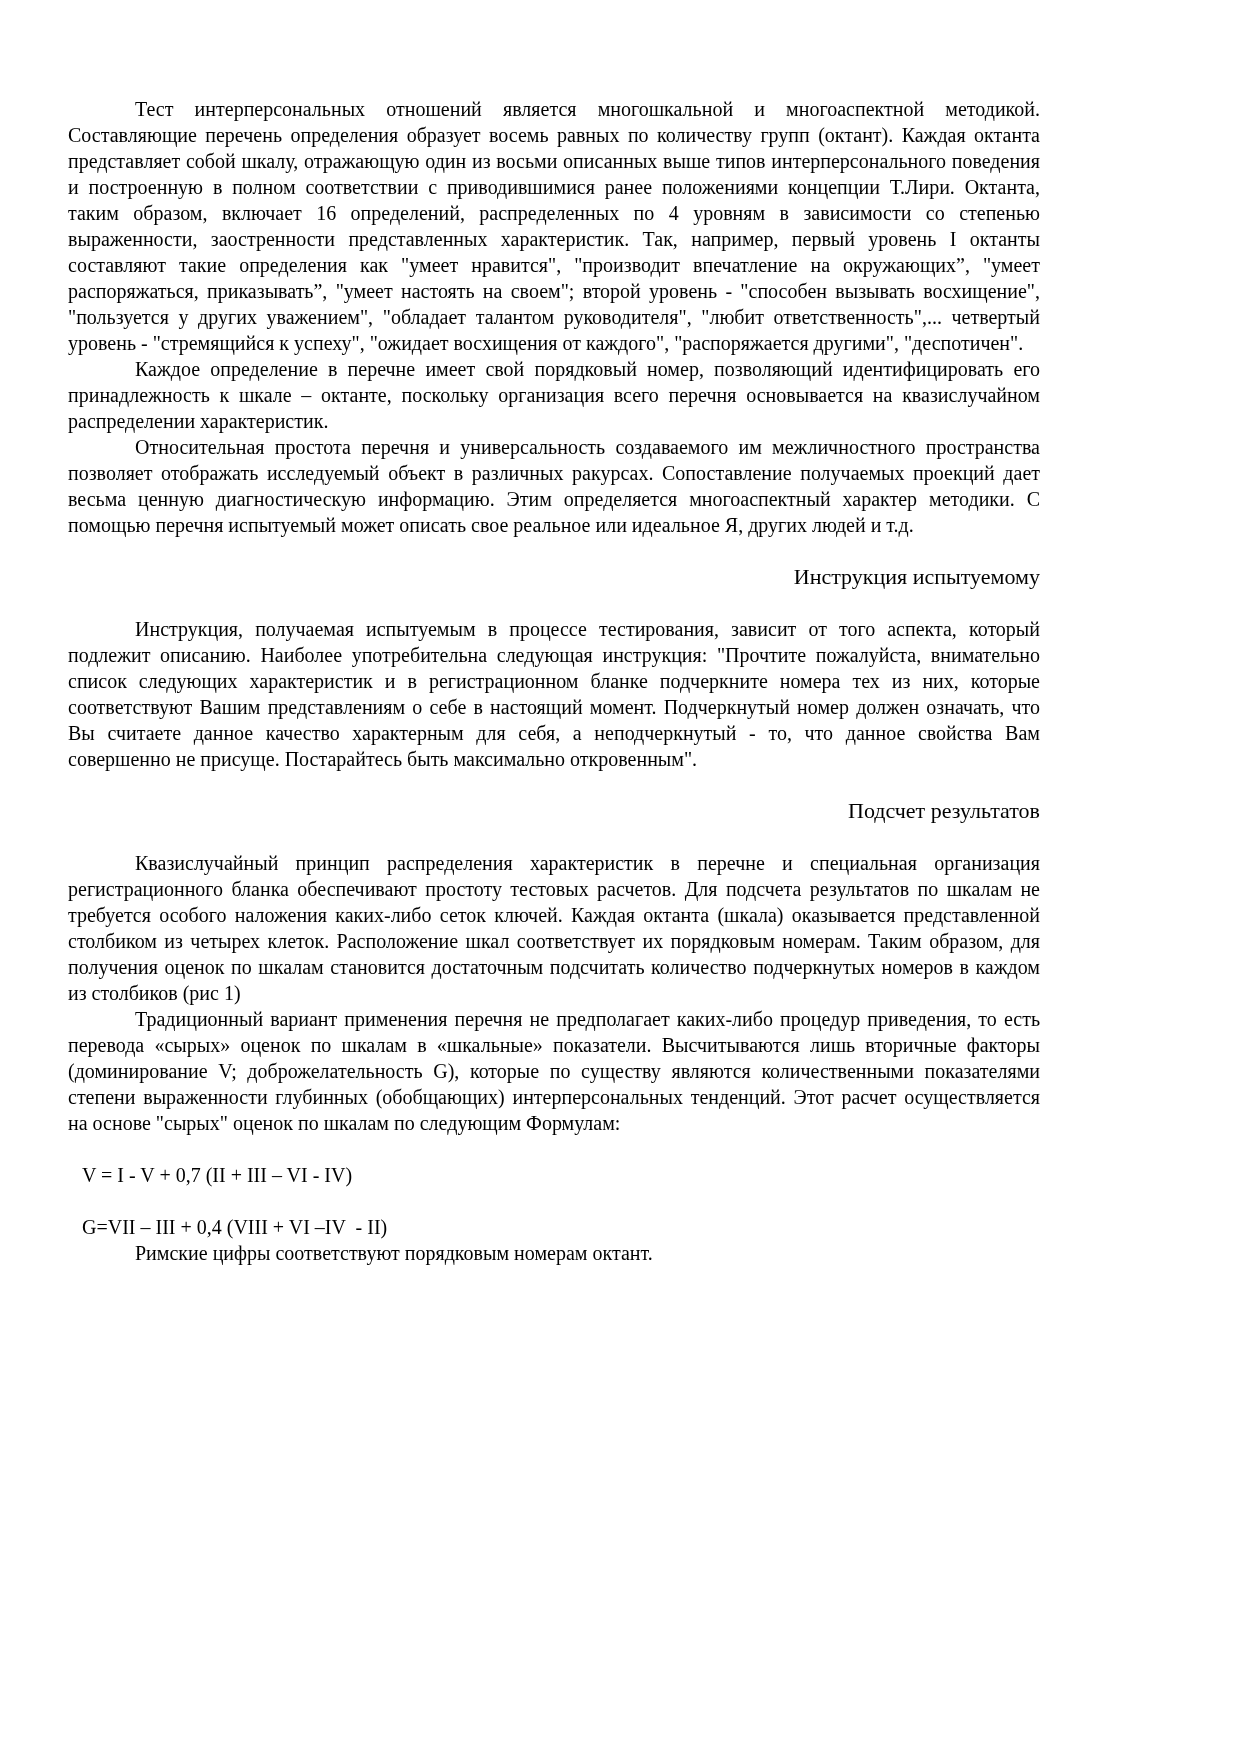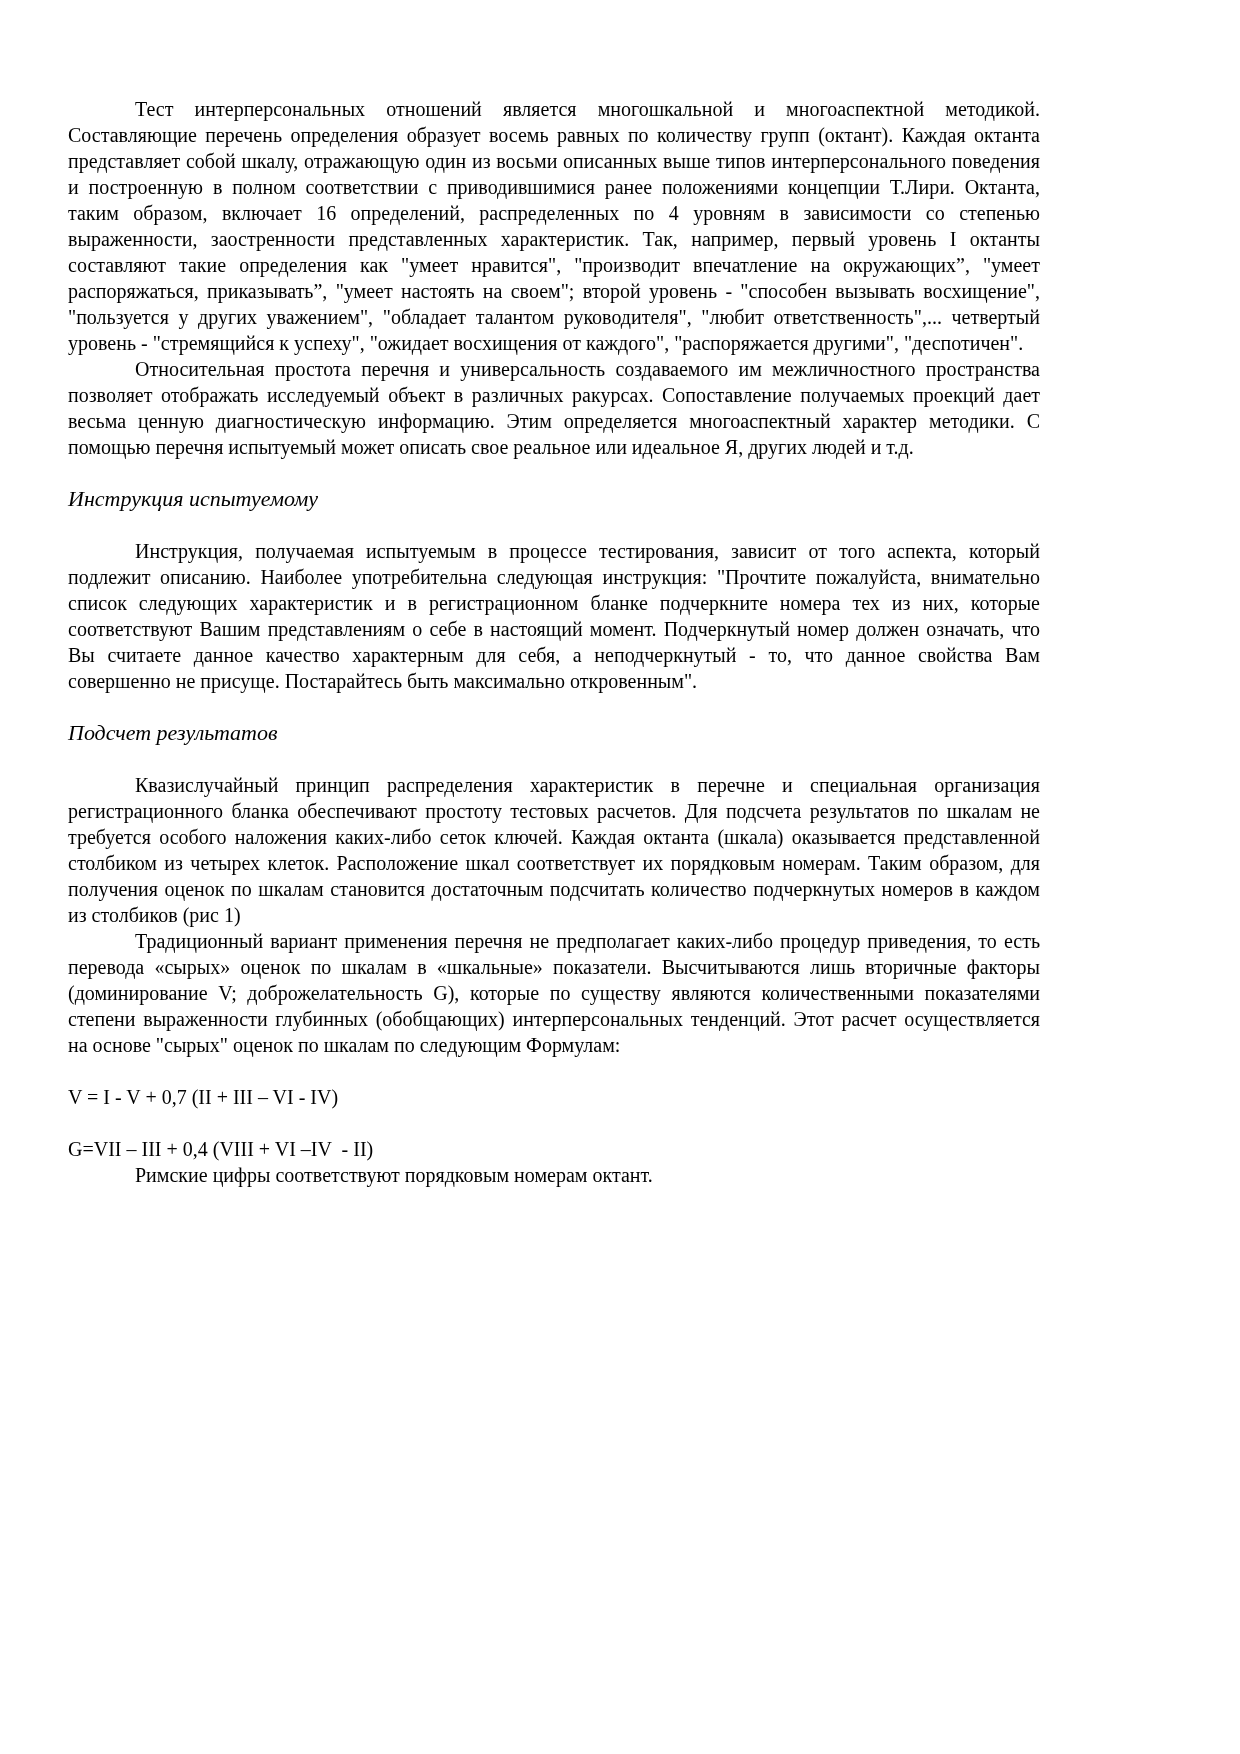--- a/index.html
+++ b/index.html
@@ -25,39 +25,39 @@
     font-size: 20px;
     line-height: 26px;
     text-align: justify;
     text-indent: 67px;
   }
   .heading {
     margin: 26px 0;
     font-size: 22px;
     line-height: 26px;
     font-weight: normal;
-    text-align: left;
+    text-align: right;
     text-indent: 0;
-    font-style: italic;
   }
   .formula {
-    margin: 26px 0 0 0;
+    margin: 26px 0 0 14px;
     font-size: 20px;
     line-height: 26px;
     text-align: left;
     text-indent: 0;
     white-space: pre-wrap;
   }
 </style>
 </head>
 <body>
 
 <div class="page">
   <p class="par">Тест интерперсональных отношений является многошкальной и многоаспектной методикой. Составляющие перечень определения образует восемь равных по количеству групп (октант). Каждая октанта представляет собой шкалу, отражающую один из восьми описанных выше типов интерперсонального поведения и построенную в полном соответствии с приводившимися ранее положениями концепции Т.Лири. Октанта, таким образом, включает 16 определений, распределенных по 4 уровням в зависимости со степенью выраженности, заостренности представленных характеристик. Так, например, первый уровень I октанты составляют такие определения как "умеет нравится", "производит впечатление на окружающих”, "умеет распоряжаться, приказывать”, "умеет настоять на своем"; второй уровень - "способен вызывать восхищение", "пользуется у других уважением", "обладает талантом руководителя", "любит ответственность",... четвертый уровень - "стремящийся к успеху", "ожидает восхищения от каждого", "распоряжается другими", "деспотичен".</p>
 
+  <p class="par">Каждое определение в перечне имеет свой порядковый номер, позволяющий идентифицировать его принадлежность к шкале – октанте, поскольку организация всего перечня основывается на квазислучайном распределении характеристик.</p>
 
   <p class="par">Относительная простота перечня и универсальность создаваемого им межличностного пространства позволяет отображать исследуемый объект в различных ракурсах. Сопоставление получаемых проекций дает весьма ценную диагностическую информацию. Этим определяется многоаспектный характер методики. С помощью перечня испытуемый может описать свое реальное или идеальное Я, других людей и т.д.</p>
 
   <h2 class="heading">Инструкция испытуемому</h2>
 
   <p class="par">Инструкция, получаемая испытуемым в процессе тестирования, зависит от того аспекта, который подлежит описанию. Наиболее употребительна следующая инструкция: "Прочтите пожалуйста, внимательно список следующих характеристик и в регистрационном бланке подчеркните номера тех из них, которые соответствуют Вашим представлениям о себе в настоящий момент. Подчеркнутый номер должен означать, что Вы считаете данное качество характерным для себя, а неподчеркнутый - то, что данное свойства Вам совершенно не присуще. Постарайтесь быть максимально откровенным".</p>
 
   <h2 class="heading">Подсчет результатов</h2>
 
   <p class="par">Квазислучайный принцип распределения характеристик в перечне и специальная организация регистрационного бланка обеспечивают простоту тестовых расчетов. Для подсчета результатов по шкалам не требуется особого наложения каких-либо сеток ключей. Каждая октанта (шкала) оказывается представленной столбиком из четырех клеток. Расположение шкал соответствует их порядковым номерам. Таким образом, для получения оценок по шкалам становится достаточным подсчитать количество подчеркнутых номеров в каждом из столбиков (рис 1)</p>

